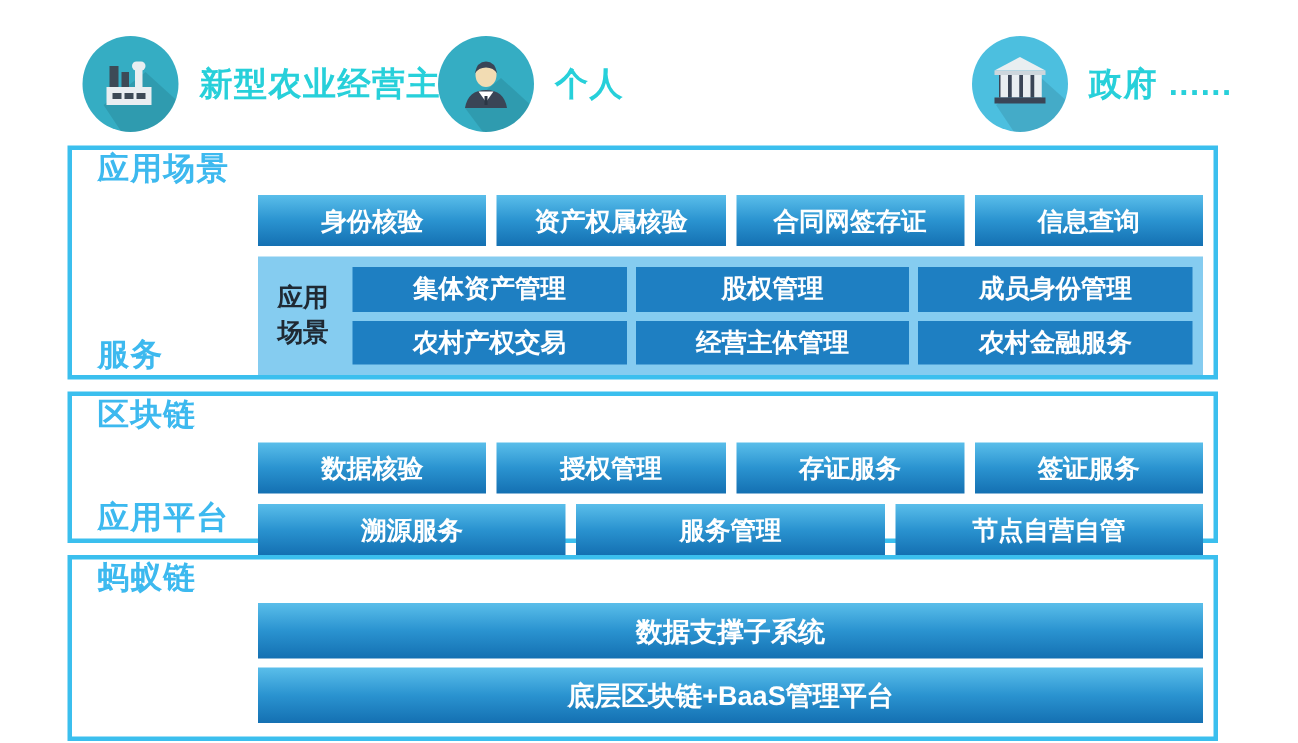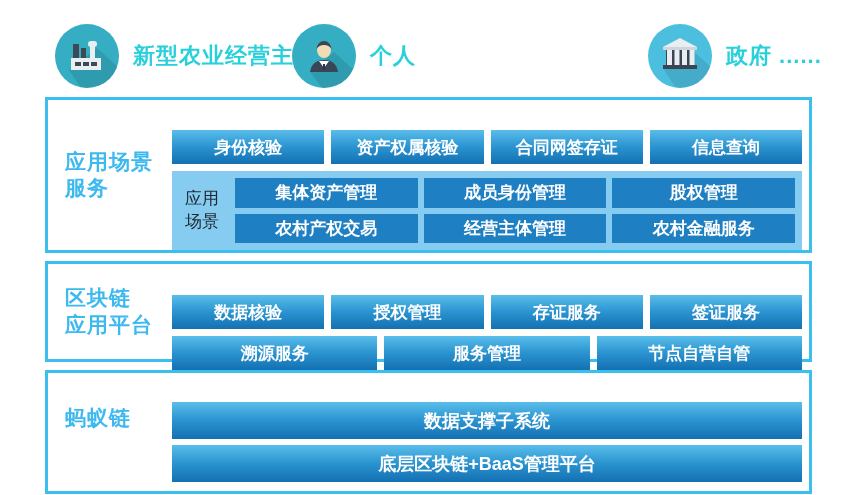--- a/index.html
+++ b/index.html
@@ -40,21 +40,21 @@
   
   .section{
     position:absolute;left:45px;width:767px;
     border:3px solid var(--accent-border);
     background:#ffffff;display:flex;
   }
   .sec-app{top:97px;height:156px;}
   .sec-platform{top:261px;height:101px;}
   .sec-antchain{top:370px;height:124px;}
   .sec-title{
-    flex:0 0 124px;display:flex;flex-direction:column;justify-content:center;
+    flex:0 0 124px;display:flex;flex-direction:column;justify-content:space-between;
     padding-left:17px;color:var(--section-title);
     font-size:21px;font-weight:bold;line-height:1.25;letter-spacing:1px;
   }
   .sec-antchain .sec-title{padding-bottom:28px;}
   .sec-body{flex:1;padding:0 7px 0 0;display:flex;flex-direction:column;margin-top:20px;}
   .btn-row{display:flex;gap:7px;}
   .btn{
     flex:1;height:34px;display:flex;align-items:center;justify-content:center;
     color:#ffffff;font-size:17px;font-weight:bold;white-space:nowrap;
     background:linear-gradient(to bottom,var(--grad-top) 0%,var(--grad-mid) 50%,var(--grad-bottom) 100%);
@@ -63,21 +63,21 @@
   .sec-platform .btn-row{margin-top:7px;}
   .sec-platform .btn-row:first-child{margin-top:11px;}
   
   .panel{
     margin-top:7px;height:88px;background:var(--panel-bg);
     display:flex;padding:7px;
   }
   .panel-label{
     flex:0 0 56px;display:flex;flex-direction:column;justify-content:center;
     padding-left:6px;color:var(--inner-label);
-    font-size:17px;font-weight:normal;line-height:1.3;
+    font-size:17px;font-weight:bold;line-height:1.3;
   }
   .panel-grid{
     flex:1;display:grid;grid-template-columns:repeat(3,1fr);
     grid-template-rows:1fr 1fr;gap:6px;
   }
   .flat-btn{
     display:flex;align-items:center;justify-content:center;
     background:var(--flat-button);color:#ffffff;
     font-size:17px;font-weight:bold;white-space:nowrap;
   }
@@ -152,22 +152,22 @@
       <div class="btn">合同网签存证</div>
       <div class="btn">信息查询</div>
     </div>
     <div class="panel">
       <div class="panel-label">
         <span>应用</span>
         <span>场景</span>
       </div>
       <div class="panel-grid">
         <div class="flat-btn">集体资产管理</div>
+        <div class="flat-btn">股权管理</div>
         <div class="flat-btn">成员身份管理</div>
-        <div class="flat-btn">股权管理</div>
         <div class="flat-btn">农村产权交易</div>
         <div class="flat-btn">经营主体管理</div>
         <div class="flat-btn">农村金融服务</div>
       </div>
     </div>
   </div>
 </div>
 
 <div class="section sec-platform">
   <div class="sec-title">

